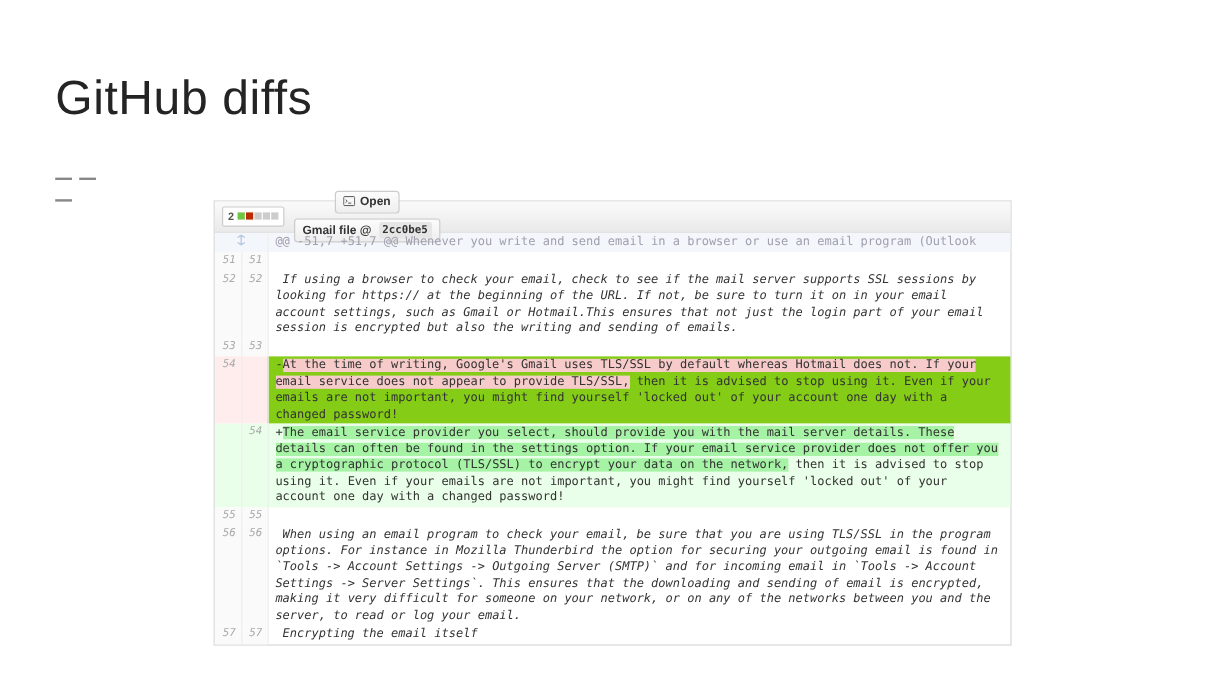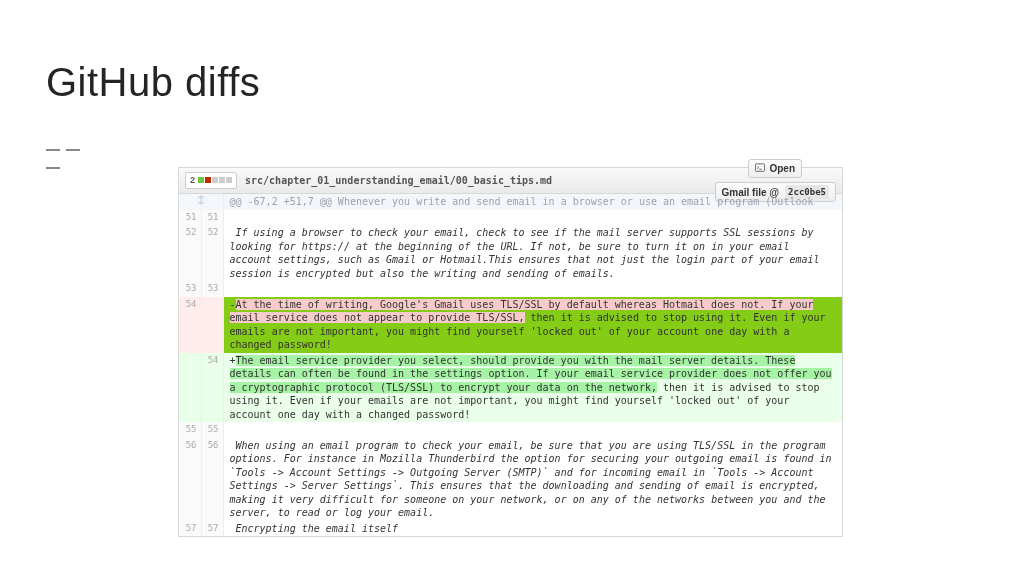--- a/index.html
+++ b/index.html
@@ -17,21 +17,21 @@
   .blk.add { background:#6cc644;} .blk.del{background:#bd2c00;} .blk.neu{background:#ccc;}
   .filepath { flex:1; color:#555; font-size:10px; font-weight:bold; }
   .hdr-actions { display:flex; gap:4px; align-items:center; font-family: Arial; flex-direction: column; }
   .btn { display:flex; align-items:center; gap:4px; padding:2px 6px; background:linear-gradient(#fcfcfc,#eee); border:1px solid #ccc; border-radius:3px; font-size:10px; font-weight:bold; color:#333; cursor:pointer; }
   .btn .ico { width:10px; height:10px; }
   .sha { font-family: Consolas, monospace; font-size:9px; background:#e6e6e6; padding:1px 3px; border-radius:2px; margin-left:2px;}
 
   table.diff { width:100%; border-collapse: collapse; table-layout: fixed; }
   col.ln { width:22px; } col.ct { }
   td { vertical-align: top; padding: 0; }
-  td.num { width:22px; text-align:right; padding:1px 4px; color:#aaa; background:#fafafa; border-right:1px solid #eee; font-size:9px; user-select:none;}
+  td.num { width:22px; text-align:right; padding:1px 4px; color:#aaa; background:#fafafa; border-right:1px solid #eee; font-size:9px; user-select:none;font-style:italic;}
   td.code { padding:1px 6px; white-space: normal; word-wrap: break-word; }
   tr.hunk td.num { background:#f3f6fa; color:#c8c8d0;}
   tr.hunk td.code { background:#f3f6fa; color:#a0a0b0; }
   tr.hunk .exp { text-align:center; color:#b0c4de; cursor:pointer;}
   tr.ctx td.code { color:#333;font-style:italic; }
   tr.del td.num { background:#ffecec;} tr.del td.code { background:#84cc16; }
   tr.add td.num { background:#eaffea;} tr.add td.code { background:#eaffea; }
   .hl-del { background:#f8cbcb; }
   .hl-add { background:#a6f3a6; }
   .marker { display:inline-block; width:6px; }
@@ -47,21 +47,20 @@
       <div class="changes-badge">
         <span>2</span>
         <span class="blocks">
           <span class="blk add"></span>
             <span class="blk del"></span>
             <span class="blk neu"></span>
             <span class="blk neu"></span>
             <span class="blk neu"></span>
         </span>
       </div>
-      <div class="filepath">src/chapter_01_understanding_email/00_basic_tips.md</div>
       <div class="hdr-actions">
         <div class="btn">
           <svg class="ico" viewBox="0 0 12 12">
               <rect x="0.5" y="1" width="11" height="9" rx="1" fill="none" stroke="#555"></rect>
               <path d="M2.5 4 L4 5.5 L2.5 7" fill="none" stroke="#555" stroke-width="1"></path>
               <line x1="5" y1="7.5" x2="8" y2="7.5" stroke="#555"></line>
             </svg>
           <span>Open</span>
         </div>
         <div class="btn">
@@ -75,21 +74,21 @@
       <colgroup>
           <col class="ln">
           <col class="ln">
           <col class="ct">
         </colgroup>
       <tbody id="diff-body">
           <tr class="hunk">
             <td class="num exp" colspan="2"><svg width="10" height="10" viewBox="0 0 10 10">
                 <path d="M5 1 L5 9 M2 3 L5 1 L8 3 M2 7 L5 9 L8 7" stroke="#b0c4de" fill="none"></path>
               </svg></td>
-            <td class="code">@@ -67,2 +51,7 @@ Whenever you write and send email in a browser or use an email program (Outlook</td>
+            <td class="code">@@ -51,7 +51,7 @@ Whenever you write and send email in a browser or use an email program (Outlook</td>
           </tr>
           <tr class="ctx">
             <td class="num">51</td>
             <td class="num">51</td>
             <td class="code"><span class="marker"> </span></td>
           </tr>
           <tr class="ctx">
             <td class="num">52</td>
             <td class="num">52</td>
             <td class="code"><span class="marker"> </span>If using a browser to check your email, check to see if the mail server supports SSL sessions by looking for https:// at the beginning of the URL. If not, be sure to turn it on in your email account settings, such as Gmail or Hotmail.This ensures that not just the login part of your email session is encrypted but also the writing and sending of emails.</td>

